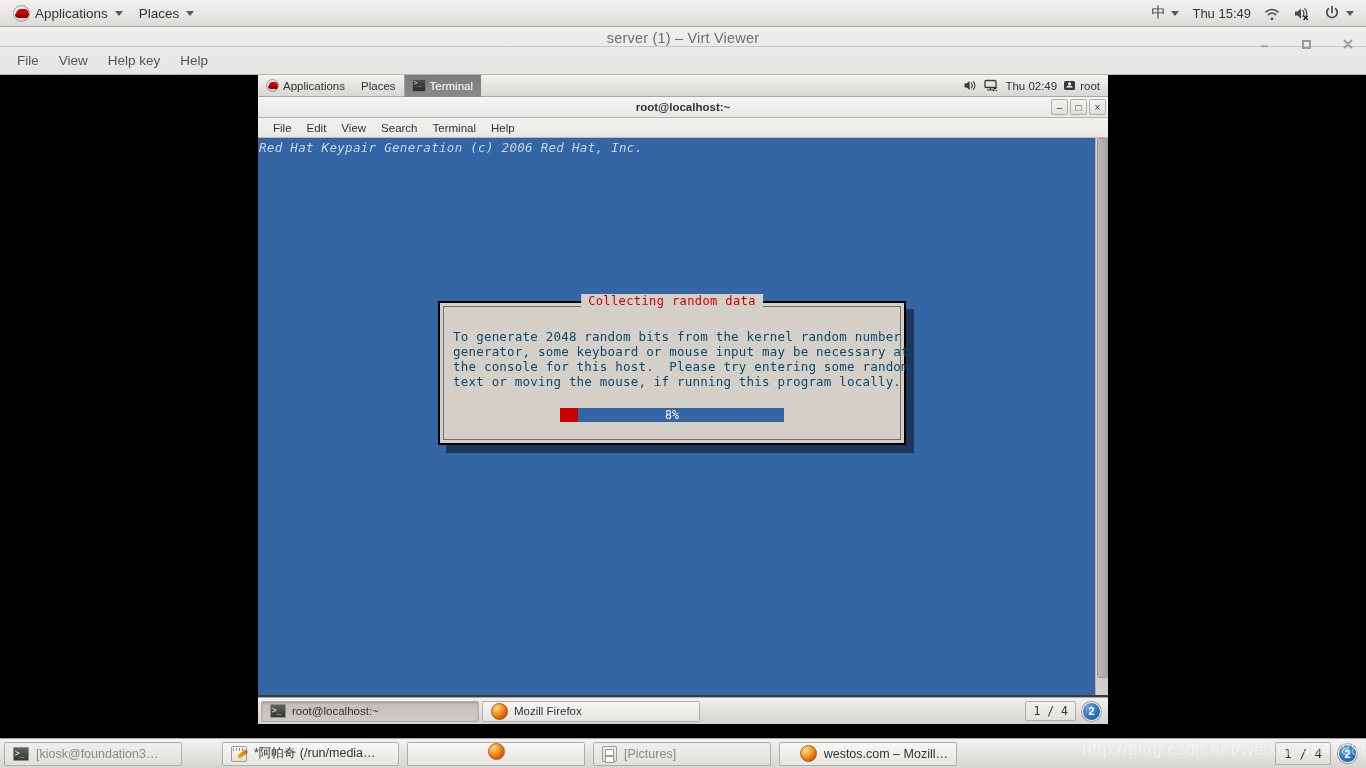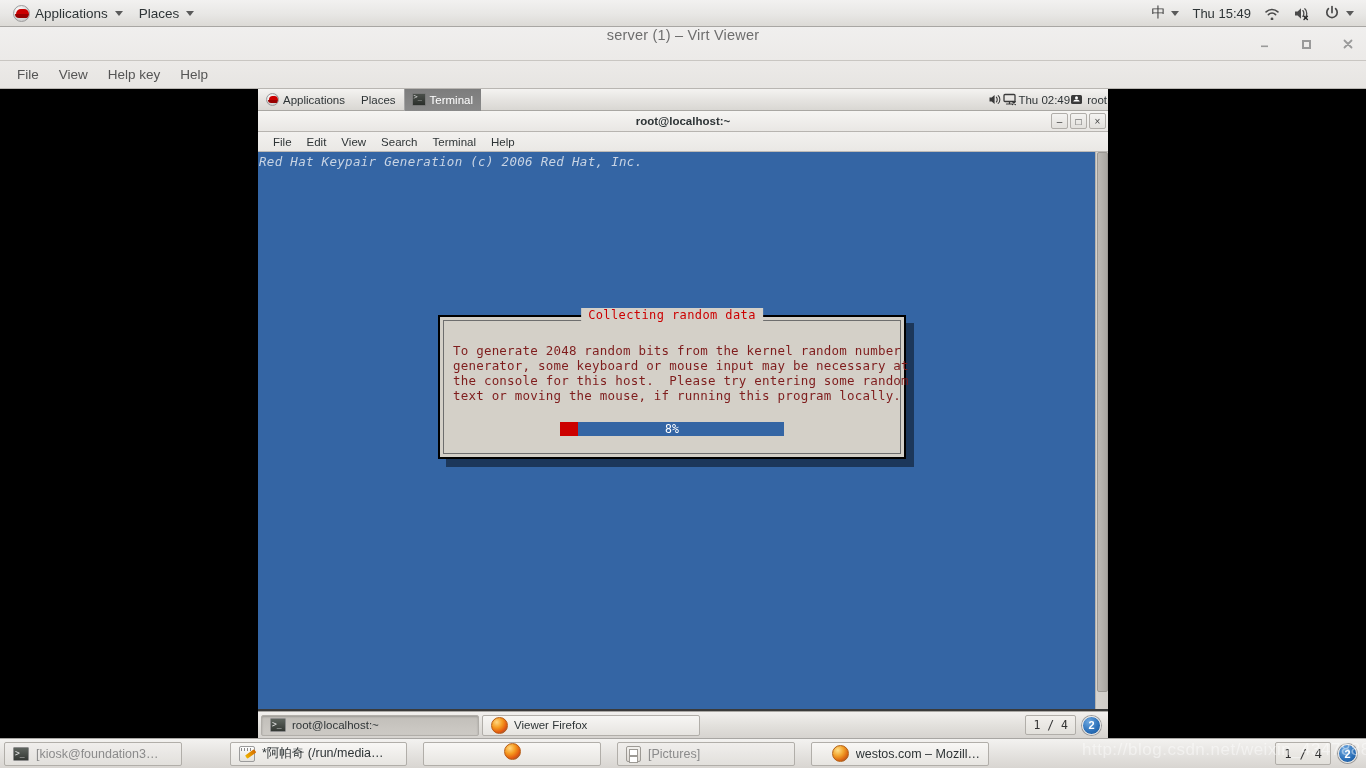--- a/index.html
+++ b/index.html
@@ -57,24 +57,24 @@
   .ime-glyph { font-size: 14px; color: #3a3a3a; font-family: "DejaVu Sans", sans-serif; }
 
   svg.ic { display: block; }
 
   
   .vv-window {
     position: absolute; left: 0; top: 27px; width: 1366px; height: 711px;
     background: #000;
   }
   .vv-titlebar {
-    position: relative; height: 34px; width: 100%;
+    position: relative; height: 20px; width: 100%;
     background: linear-gradient(180deg, #f0efee 0%, #eceae8 100%);
     border-bottom: 1px solid #c9c6c2;
-    display: flex; align-items: flex-start; justify-content: center;
+    display: flex; align-items: flex-end; justify-content: center;
   }
   .vv-title { font-size: 14.5px; color: #6e6e6e; letter-spacing: .2px; }
   .vv-wc { position: absolute; right: 10px; top: 0; height: 34px; display: flex; align-items: center; gap: 26px; }
   .vv-wcbtn { width: 16px; height: 16px; display: flex; align-items: center; justify-content: center; color: #9a9a9a; }
   .vv-menubar {
     height: 28px; width: 100%;
     background: linear-gradient(180deg, #eceae8 0%, #e7e5e2 100%);
     border-bottom: 1px solid #b9b6b2;
     display: flex; align-items: center; padding-left: 8px; gap: 2px;
   }
@@ -104,21 +104,21 @@
     background: radial-gradient(circle at 35% 30%, #fff 0%, #e0e0e0 45%, #bbb 100%);
     border: 1px solid #9a9a9a; flex: 0 0 auto;
   }
   .rh-mini::before { content:""; position:absolute; left:1.5px; top:2px; width:9px; height:5px; background:#cc0000; border-radius:5px 5px 2px 2px; }
   .rh-mini::after { content:""; position:absolute; left:0.5px; top:6px; width:11px; height:3px; background:#990000; border-radius:0 0 5px 5px; }
   .term-mini {
     width: 14px; height: 13px; background: linear-gradient(180deg,#4a4f4a,#2b2f2b);
     border: 1px solid #777; border-radius: 1px; flex: 0 0 auto; position: relative;
   }
   .term-mini::after { content: ">_"; position: absolute; left: 1px; top: -1px; font-size: 7px; color: #d8d8d8; font-family: "DejaVu Sans Mono", monospace; }
-  .vm-p-right { margin-left: auto; display: flex; align-items: center; padding-right: 1px; }
+  .vm-p-right { margin-left: auto; display: flex; align-items: center; gap: 6px; padding-right: 8px; }
 
   
   .tw {
     position: absolute; left: 0; top: 22px; width: 850px; height: 627px;
   }
   .tw-titlebar {
     height: 21px; width: 100%; position: relative;
     background: linear-gradient(180deg, #f6f5f3 0%, #e9e7e4 100%);
     border-bottom: 1px solid #b7b4b0;
     display: flex; align-items: center; justify-content: center;
@@ -170,21 +170,21 @@
     font-family: "DejaVu Sans Mono", "Liberation Mono", monospace;
   }
   .dlg-inner { position: absolute; inset: 3px; border: 1px solid #6e6e6e; }
   .dlg-title {
     position: absolute; top: -9px; left: 50%; transform: translateX(-50%);
     background: #d4d0c8; color: #cc0000; font-size: 12px; padding: 0 7px;
     white-space: nowrap; letter-spacing: .4px;
   }
   .dlg-text {
     position: absolute; left: 13px; top: 26px; width: 444px;
-    font-size: 12.5px; line-height: 15px; color: #7f1d1d; white-space: pre;
+    font-size: 12.5px; line-height: 15px; color: #0c4a6e; white-space: pre;
     letter-spacing: .2px;
   }
   .dlg-gauge {
     position: absolute; left: 120px; top: 105px; width: 224px; height: 14px;
     background: #3465a4; border: 0;
     display: flex; align-items: center; justify-content: center;
   }
   .dlg-gauge-fill {
     position: absolute; left: 0; top: 0; height: 14px; background: #cc0000;
   }
@@ -224,21 +224,21 @@
     color: #fff; font-size: 11px; font-weight: bold;
     display: flex; align-items: center; justify-content: center;
     box-shadow: 0 0 0 1px #9a9a9a;
   }
 
   
   .os-taskbar {
     position: absolute; left: 0; bottom: 0; width: 1366px; height: 30px;
     background: linear-gradient(180deg, #f3f2f0 0%, #e6e4e1 48%, #d8d5d1 100%);
     border-top: 1px solid #a8a6a3;
-    display: flex; align-items: center; padding: 0 4px; gap: 16px;
+    display: flex; align-items: center; padding: 0 4px; gap: 8px;
     overflow: hidden;
   }
   .os-task {
     height: 24px; flex: 0 1 auto; max-width: 182px; min-width: 60px;
     display: flex; align-items: center; gap: 7px; padding: 0 8px;
     font-size: 12.5px; color: #2e3436;
     border: 1px solid #b1aea9; border-radius: 2px;
     background: linear-gradient(180deg, #f8f7f5, #e7e5e1);
     white-space: nowrap; overflow: hidden;
   }
@@ -489,21 +489,21 @@
             </div>
           </div>
 
           <div class="vm-taskbar">
             <div class="vm-task pressed" style="width:218px;">
               <span class="ic-term"></span>
               <span>root@localhost:~</span>
             </div>
             <div class="vm-task" style="width:218px;">
               <span class="ic-firefox"></span>
-              <span>Viewer Firefox</span>
+              <span>Mozill Firefox</span>
             </div>
             <div class="vm-tb-right">
               <span class="vm-ws">1 / 4</span>
               <span class="badge-circle">2</span>
             </div>
           </div>
         </div>
       </div>
     </div>
   </div>

